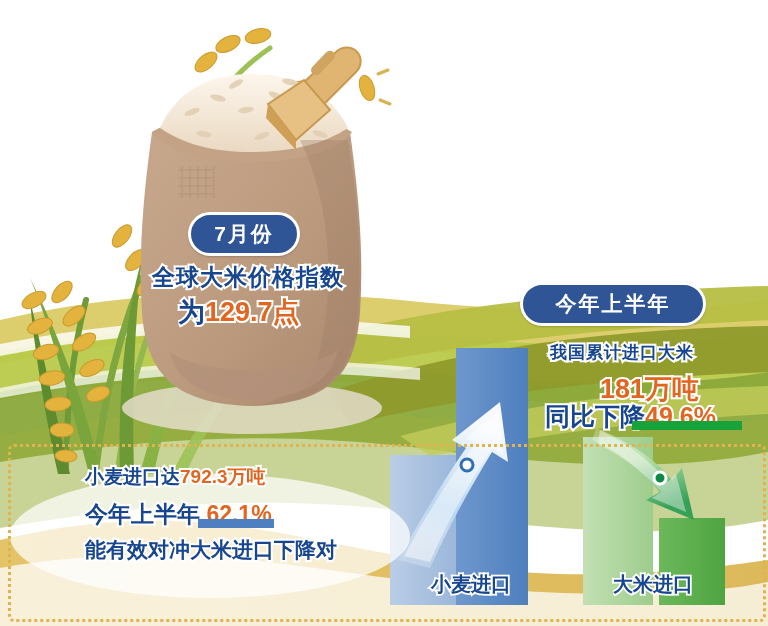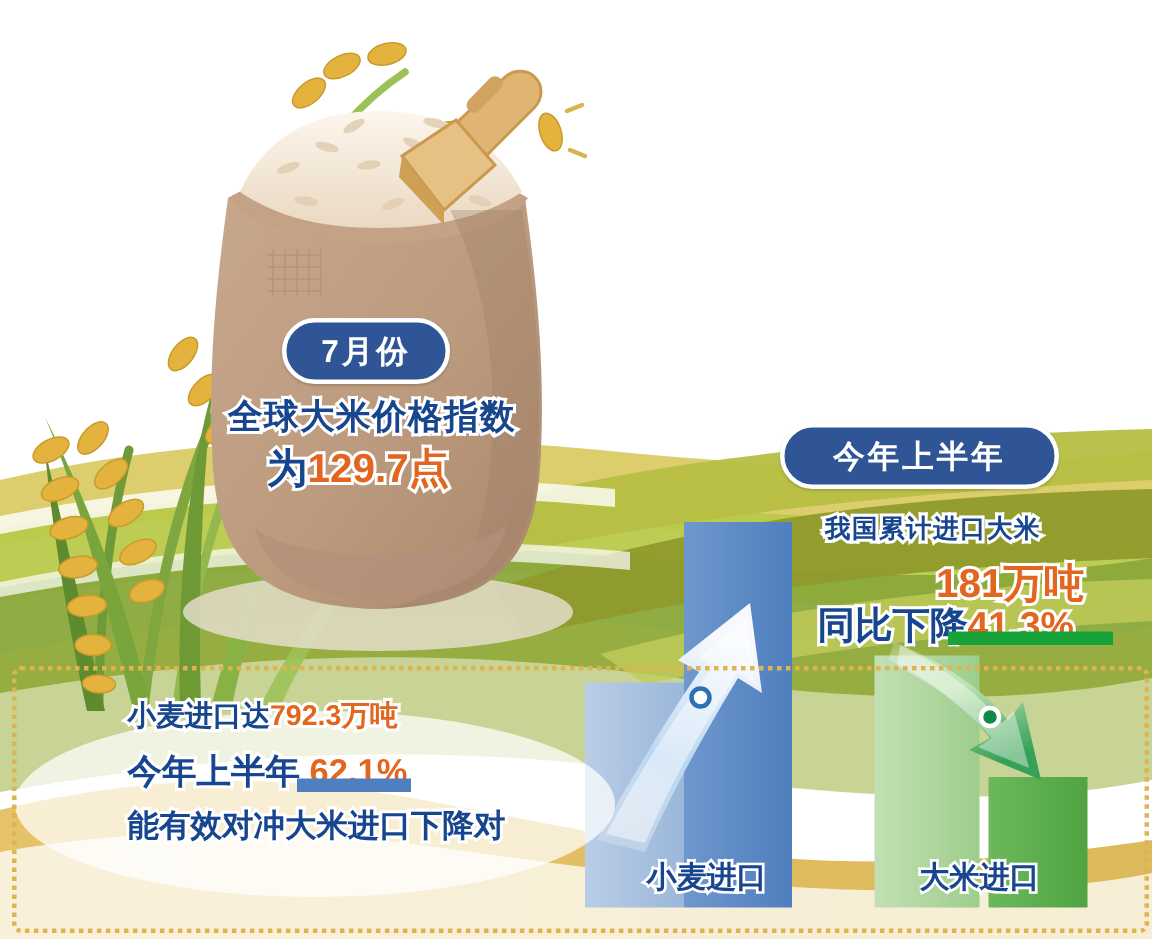--- a/index.html
+++ b/index.html
@@ -30,21 +30,21 @@
   .otl .num{color:#e2661f;}
   .otl .blk{color:#17468f;}
 
   
   #t-sack1{left:152px;top:262px;font-size:23px;letter-spacing:1px;}
   #t-sack2{left:178px;top:294px;font-size:27px;letter-spacing:0px;}
   #t-sack3{left:163px;top:328px;font-size:21px;letter-spacing:0px;}
 
   
   #t-rice1{left:550px;top:341px;font-size:17px;letter-spacing:1px;}
-  #t-rice2{left:624px;top:371px;font-size:27px;}
+  #t-rice2{left:600px;top:371px;font-size:27px;}
   #t-rice3{left:545px;top:400px;font-size:25px;}
 
   
   #t-wheat1{left:85px;top:464px;font-size:19px;}
   #t-wheat2{left:85px;top:499px;font-size:23px;}
   #t-wheat3{left:85px;top:536px;font-size:21px;}
   #t-wheat4{left:85px;top:570px;font-size:21px;}
 
   
   .barlabel{
@@ -272,21 +272,21 @@
   <div class="otl" id="t-sack1">全球大米价格指数</div>
   <div class="otl" id="t-sack2">
     <span class="blk">为</span><span class="num">129.7</span><span class="num">点</span>
   </div>
 
   <div class="otl" id="t-rice1">我国累计进口大米</div>
   <div class="otl" id="t-rice2">
     <span class="num">181</span><span class="num">万吨</span>
   </div>
   <div class="otl" id="t-rice3">
-    <span class="blk">同比下降</span><span class="num">41.3%</span>
+    <span class="blk">同比下降</span><span class="num">49.6%</span>
   </div>
   <div id="ul-green"></div>
   <div id="conn-rice"></div>
   <div id="conn-rice2"></div>
 
   <div class="otl" id="t-wheat1">
     <span class="blk">小麦进口达</span><span class="num">792.3</span><span class="num">万吨</span>
   </div>
   <div class="otl" id="t-wheat2">
     <span class="blk">今年上半年</span>&nbsp;<span class="num">62.1%</span>

